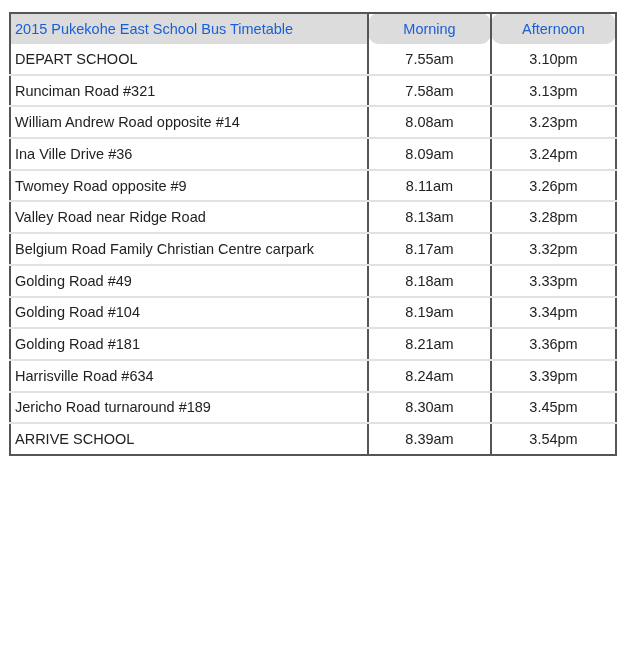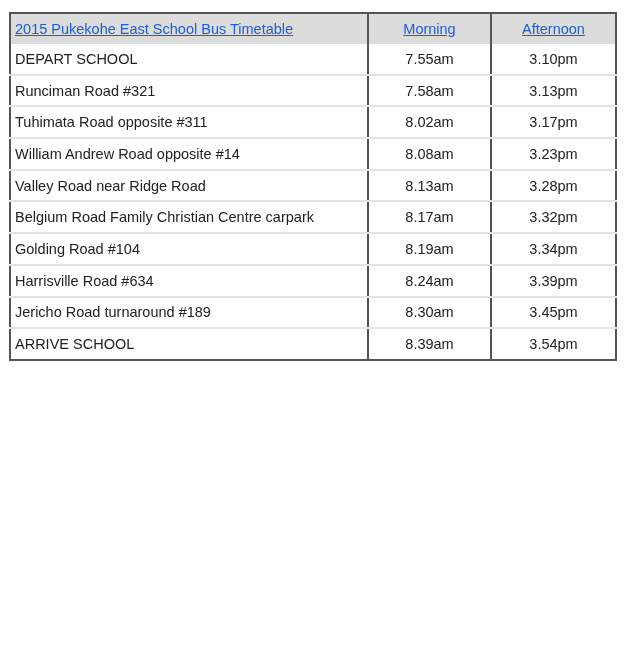--- a/index.html
+++ b/index.html
@@ -4,22 +4,22 @@
 <style>
   html, body { margin:0; padding:0; background:#ffffff; }
   body { width:625px; height:672px; position:relative; overflow:hidden;
          font-family:"Liberation Sans", sans-serif; }
   .wrap { position:absolute; left:9px; top:12px; width:606px; }
   table { border-collapse:collapse; width:606px; table-layout:fixed;
           border:2px solid #555555; }
   col.c1 { width:358px; } col.c2 { width:123px; } col.c3 { width:125px; }
   td, th { height:29.7px; padding:0 4px; font-size:14.5px; color:#222222;
            border-bottom:2px solid #e2e2e2; white-space:nowrap; overflow:hidden; }
-  th { background:#dcdcdc; color:#1a5fd6; font-weight:normal; border-bottom:none; height:30px;text-decoration:underline; }
-  td.t, th.t { text-align:center; }
+  th { background:#dcdcdc; color:#1a5fd6; font-weight:normal; border-bottom:none; height:30px; }
+  td.t, th.t { text-align:center;border-radius:11px; }
   td.s, th.s { text-align:left; }
   .div { border-left:2px solid #555555; }
   tr.last td { border-bottom:none; }
 </style>
 </head>
 <body>
 
 <div class="wrap">
 <table>
   <colgroup>
@@ -39,43 +39,58 @@
           <td class="s">DEPART SCHOOL</td>
           <td class="t div">7.55am</td>
           <td class="t div">3.10pm</td>
         </tr>
         <tr>
           <td class="s">Runciman Road #321</td>
           <td class="t div">7.58am</td>
           <td class="t div">3.13pm</td>
         </tr>
         <tr>
-          <td class="s">Tuhimata Road opposite #311</td>
-          <td class="t div">8.02am</td>
-          <td class="t div">3.17pm</td>
-        </tr>
-        <tr>
           <td class="s">William Andrew Road opposite  #14</td>
           <td class="t div">8.08am</td>
           <td class="t div">3.23pm</td>
+        </tr>
+        <tr>
+          <td class="s">Ina Ville Drive #36</td>
+          <td class="t div">8.09am</td>
+          <td class="t div">3.24pm</td>
+        </tr>
+        <tr>
+          <td class="s">Twomey Road opposite #9</td>
+          <td class="t div">8.11am</td>
+          <td class="t div">3.26pm</td>
         </tr>
         <tr>
           <td class="s">Valley Road near Ridge Road</td>
           <td class="t div">8.13am</td>
           <td class="t div">3.28pm</td>
         </tr>
         <tr>
           <td class="s">Belgium Road Family Christian Centre carpark</td>
           <td class="t div">8.17am</td>
           <td class="t div">3.32pm</td>
         </tr>
         <tr>
+          <td class="s">Golding Road  #49</td>
+          <td class="t div">8.18am</td>
+          <td class="t div">3.33pm</td>
+        </tr>
+        <tr>
           <td class="s">Golding Road #104</td>
           <td class="t div">8.19am</td>
           <td class="t div">3.34pm</td>
+        </tr>
+        <tr>
+          <td class="s">Golding Road #181</td>
+          <td class="t div">8.21am</td>
+          <td class="t div">3.36pm</td>
         </tr>
         <tr>
           <td class="s">Harrisville Road #634</td>
           <td class="t div">8.24am</td>
           <td class="t div">3.39pm</td>
         </tr>
         <tr>
           <td class="s">Jericho Road turnaround #189</td>
           <td class="t div">8.30am</td>
           <td class="t div">3.45pm</td>

